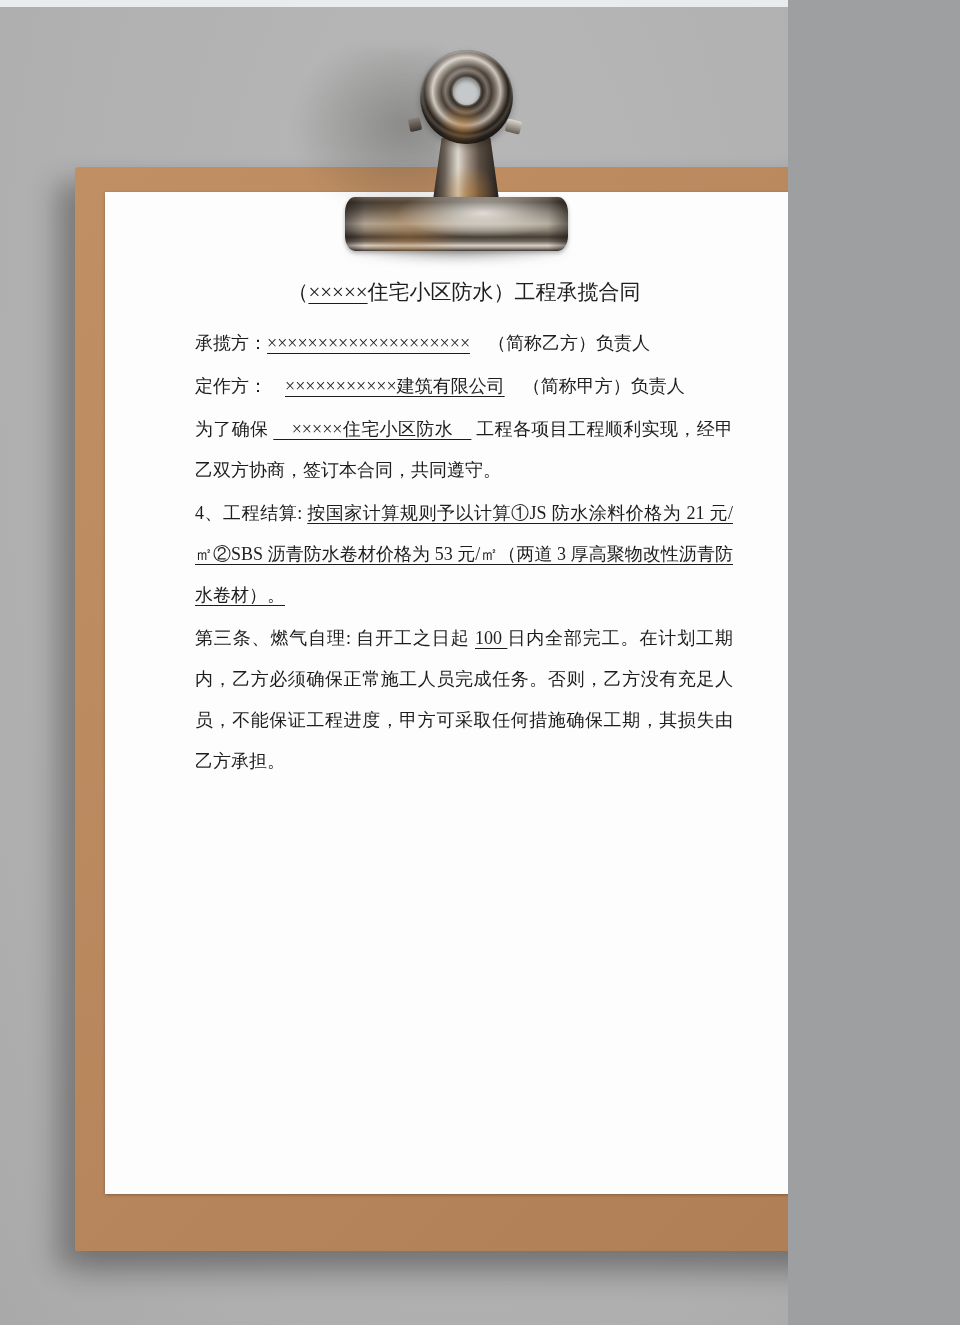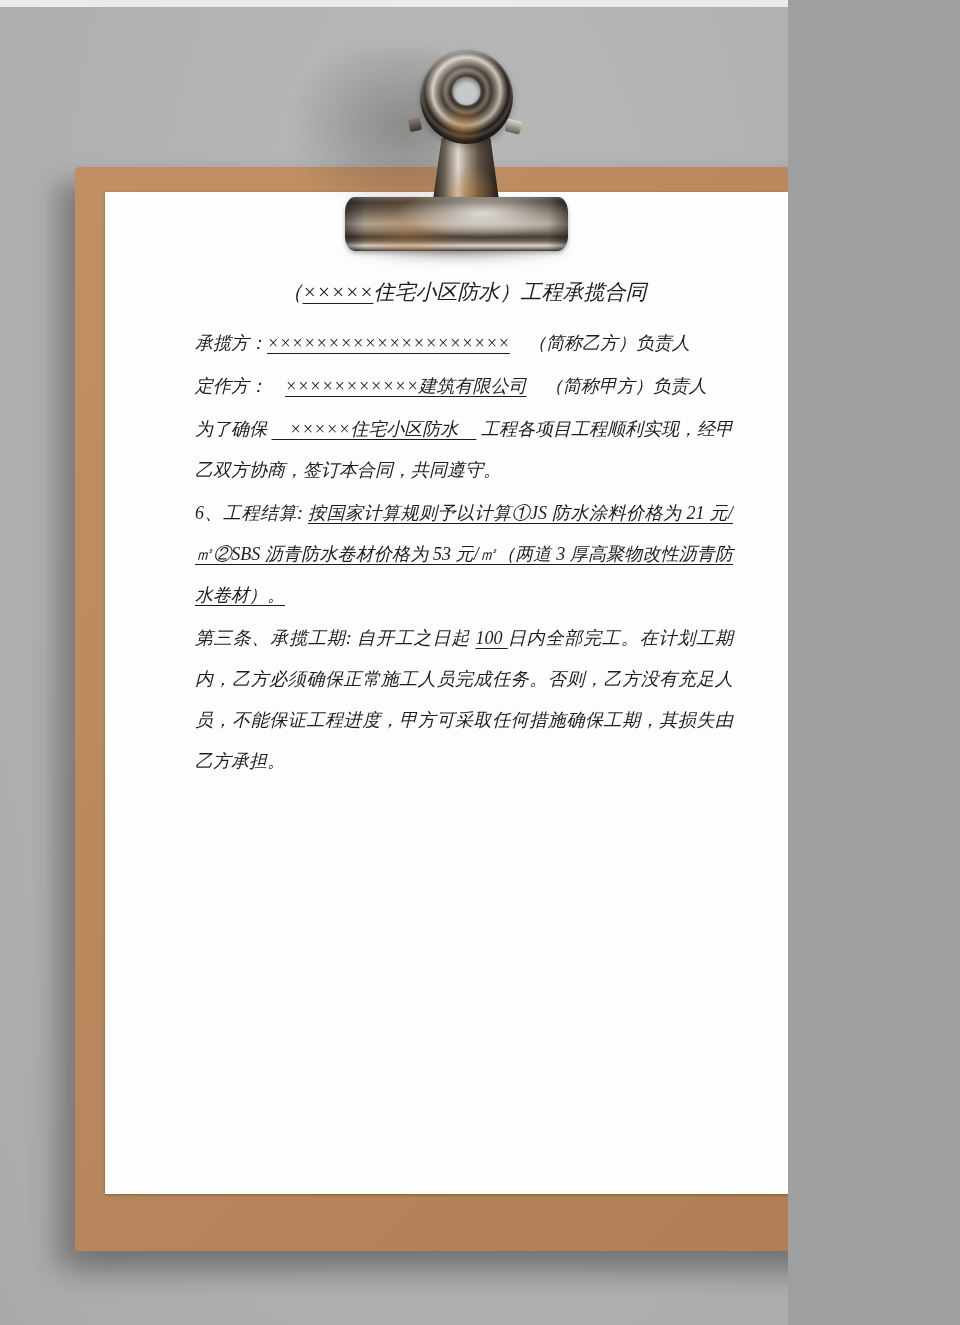--- a/index.html
+++ b/index.html
@@ -6,21 +6,20 @@
   body{
     font-family:"Liberation Serif","DejaVu Serif",serif;
     background:#9e9fa0;
   }
   .scene{
     position:relative;
     width:788px;height:1325px;
     overflow:hidden;
     background:
       radial-gradient(ellipse at 58% 28%, var(--background,#b7b8b7) 0%, #aeafae 75%, #a8a9a8 100%);
-    font-style: italic;
   }
   .top-strip{
     position:absolute;left:0;top:0;width:960px;height:7px;
     background:var(--top_strip,#e8ecee);
   }
 
   
   .clipboard{
     position:absolute;left:75px;top:167px;width:786px;height:1084px;
     background:linear-gradient(135deg,#c09064 0%,var(--board,#b8865c) 55%,#b07e55 100%);
@@ -151,22 +150,22 @@
   <div class="top-strip"></div>
 
   <div class="clipboard"></div>
 
   <div class="paper">
     <h1 class="doc-title"><span>（</span><span class="u">×××××</span><span>住宅小区防水）工程承揽合同</span></h1>
     <div class="doc-body">
         <p class="para"><span>承揽方：</span><span class="u">××××××××××××××××××××</span><span>　（简称乙方）负责人</span></p>
         <p class="para"><span>定作方：　</span><span class="u">×××××××××××建筑有限公司</span><span>　（简称甲方）负责人</span></p>
         <p class="para"><span>为了确保 </span><span class="u">　×××××住宅小区防水　</span><span> 工程各项目工程顺利实现，经甲乙双方协商，签订本合同，共同遵守。</span></p>
-        <p class="para"><span>6、工程结算: </span><span class="u">按国家计算规则予以计算①JS 防水涂料价格为 21 元/㎡②SBS 沥青防水卷材价格为 53 元/㎡（两道 3 厚高聚物改性沥青防水卷材）。</span></p>
-        <p class="para"><span>第三条、承揽工期: 自开工之日起 </span><span class="u">100 </span><span>日内全部完工。在计划工期内，乙方必须确保正常施工人员完成任务。否则，乙方没有充足人员，不能保证工程进度，甲方可采取任何措施确保工期，其损失由乙方承担。</span></p>
+        <p class="para"><span>4、工程结算: </span><span class="u">按国家计算规则予以计算①JS 防水涂料价格为 21 元/㎡②SBS 沥青防水卷材价格为 53 元/㎡（两道 3 厚高聚物改性沥青防水卷材）。</span></p>
+        <p class="para"><span>第三条、燃气自理: 自开工之日起 </span><span class="u">100 </span><span>日内全部完工。在计划工期内，乙方必须确保正常施工人员完成任务。否则，乙方没有充足人员，不能保证工程进度，甲方可采取任何措施确保工期，其损失由乙方承担。</span></p>
       </div>
   </div>
 
   <div class="clip-shadow-bg"></div>
   <div class="clip-bar-shadow"></div>
 
   <div class="clip">
     <div class="clip-neck"></div>
     <div class="clip-ring">
       <div class="clip-hole"></div>

